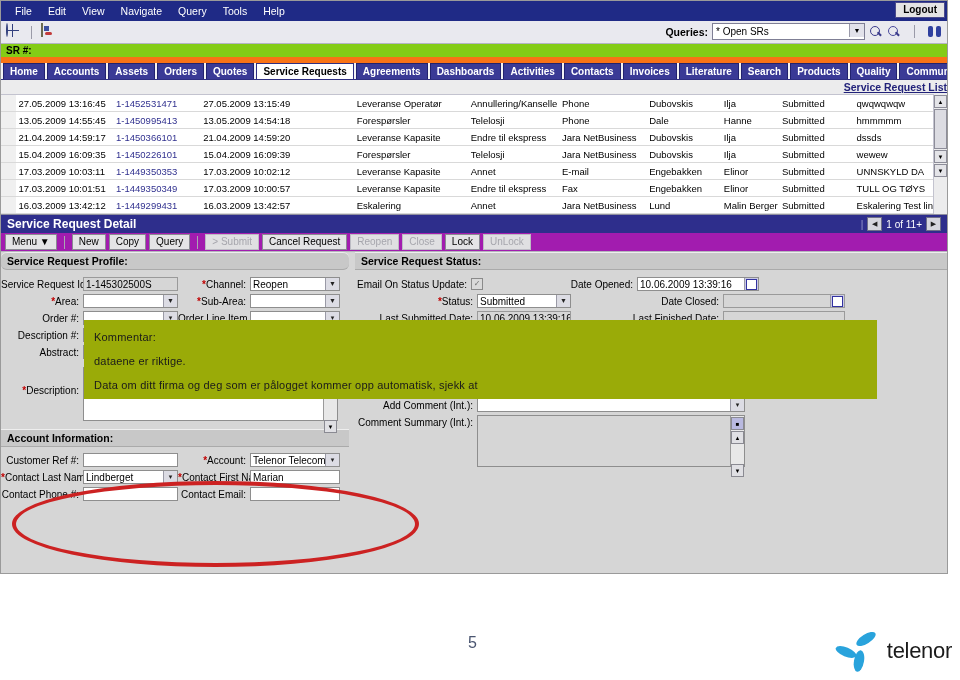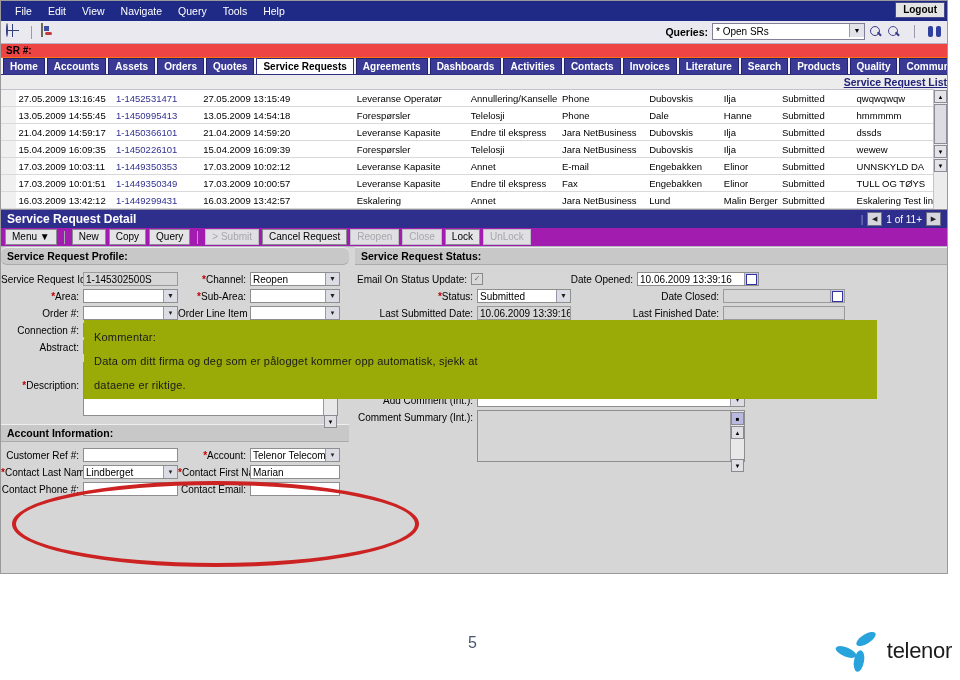--- a/index.html
+++ b/index.html
@@ -60,21 +60,21 @@
   .mag.exec::before{border-color:#4a4a9c;}
   .bino{
     width:13px;height:13px;position:relative;display:inline-block;
   }
   .bino::before,.bino::after{
     content:"";position:absolute;top:1px;width:5px;height:11px;background:#2f3f9e;border-radius:2px;
   }
   .bino::before{left:0;}
   .bino::after{right:0;}
   
-  .srbar{height:13px;background:#ef4444;border-bottom:1px solid #f97316;font-size:10px;padding-left:5px;line-height:13px;font-weight:bold;}
+  .srbar{height:13px;background:#84cc16;border-bottom:6px solid #f97316;font-size:10px;padding-left:5px;line-height:13px;font-weight:bold;}
   
   .tabstrip{
     height:16px;background:#f2f2f5;display:flex;align-items:flex-end;
     border-bottom:1px solid #2e2e82;padding-left:2px;
   }
   .tab{
     background:#3a3a96;color:#fff;font-size:10px;font-weight:bold;
     padding:1px 6px 1px;margin-right:2px;line-height:13px;
     border:1px solid #22226e;border-bottom:none;white-space:nowrap;cursor:default;
   }
@@ -420,21 +420,21 @@
             <span class="pick">▾</span>
           </span>
           <span class="lbl" style="width:68px">Order Line Item #:</span>
           <span class="inp withbtn" style="width:90px">
             <span></span>
             <span class="pick">▾</span>
           </span>
         </div>
 
         <div class="row">
-          <span class="lbl" style="width:78px">Connection #:</span>
+          <span class="lbl" style="width:78px">Description #:</span>
           <span class="inp" style="width:95px"></span>
         </div>
 
         <div class="row">
           <span class="lbl" style="width:78px">Abstract:</span>
           <span class="inp" style="width:255px"></span>
         </div>
 
         <div class="row" style="align-items:flex-start;margin-top:8px;">
           <span class="lbl" style="width:78px;padding-top:18px;"><span class="req">*</span><span>Description:</span></span>
@@ -574,22 +574,22 @@
           </span>
         </div>
 
       </div>
     </div>
   </div>
 </div>
 
 <div id="annotation">
   <div class="k-line">Kommentar:</div>
+  <div class="k-line">dataene er riktige.</div>
   <div class="k-line">Data om ditt firma og deg som er pålogget kommer opp automatisk, sjekk at</div>
-  <div class="k-line">dataene er riktige.</div>
 </div>
 
 <div id="ellipse"></div>
 
 <div id="pagenum">5</div>
 <div id="logo">
   <svg width="46" height="42" viewBox="0 0 46 42">
     <g fill="#29a3dc">
       <ellipse cx="31" cy="9" rx="11" ry="4.6" transform="rotate(-32 31 9)"></ellipse>
       <ellipse cx="11" cy="22" rx="11" ry="4.6" transform="rotate(22 11 22)"></ellipse>

